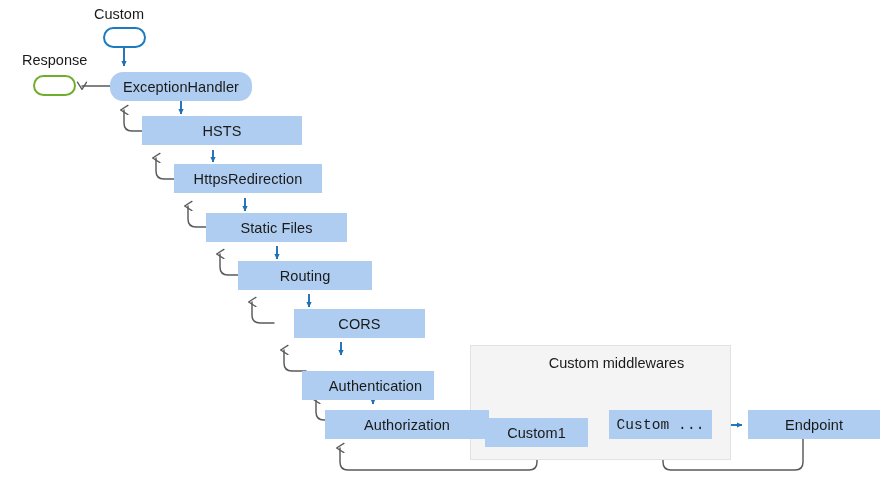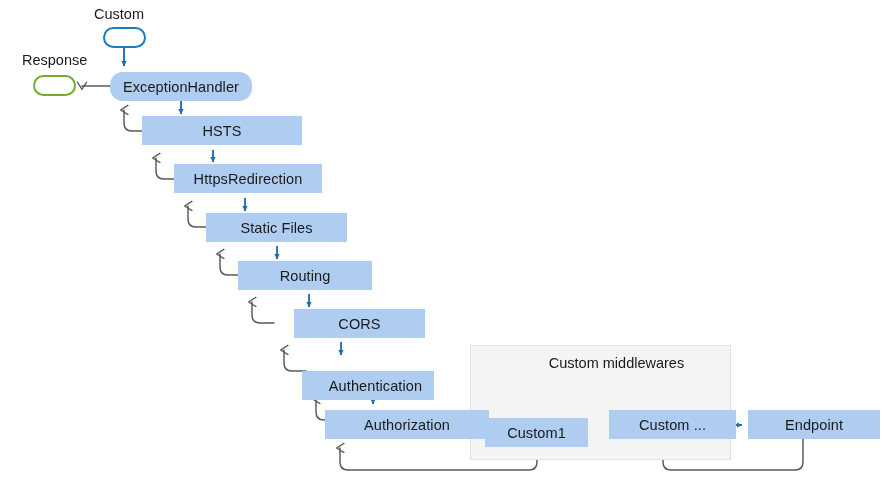--- a/index.html
+++ b/index.html
@@ -134,17 +134,17 @@
   <div class="node mw-box" style="left:238px; top:261px; width:134px;">Routing</div>
 
   <div class="node mw-box" style="left:270px; top:309px; width:131px;margin-left:24px;">CORS</div>
 
   <div class="node mw-box" style="left:302px; top:371px; width:132px;padding-left:15px;">Authentication</div>
 
   <div class="node mw-box" style="left:325px; top:410px; width:164px;">Authorization</div>
 
   <div class="node mw-box" style="left:485px; top:418px; width:103px;">Custom1</div>
 
-  <div class="node mw-box" style="left:609px; top:410px; width:127px;">Custom ...</div>
+  <div class="node mw-box" style="left:609px; top:410px; width:103px;font-family:Liberation Mono, monospace;">Custom ...</div>
 
   <div class="node mw-box" style="left:748px; top:410px; width:132px;">Endpoint</div>
 
 </div>
 
 </body></html>

